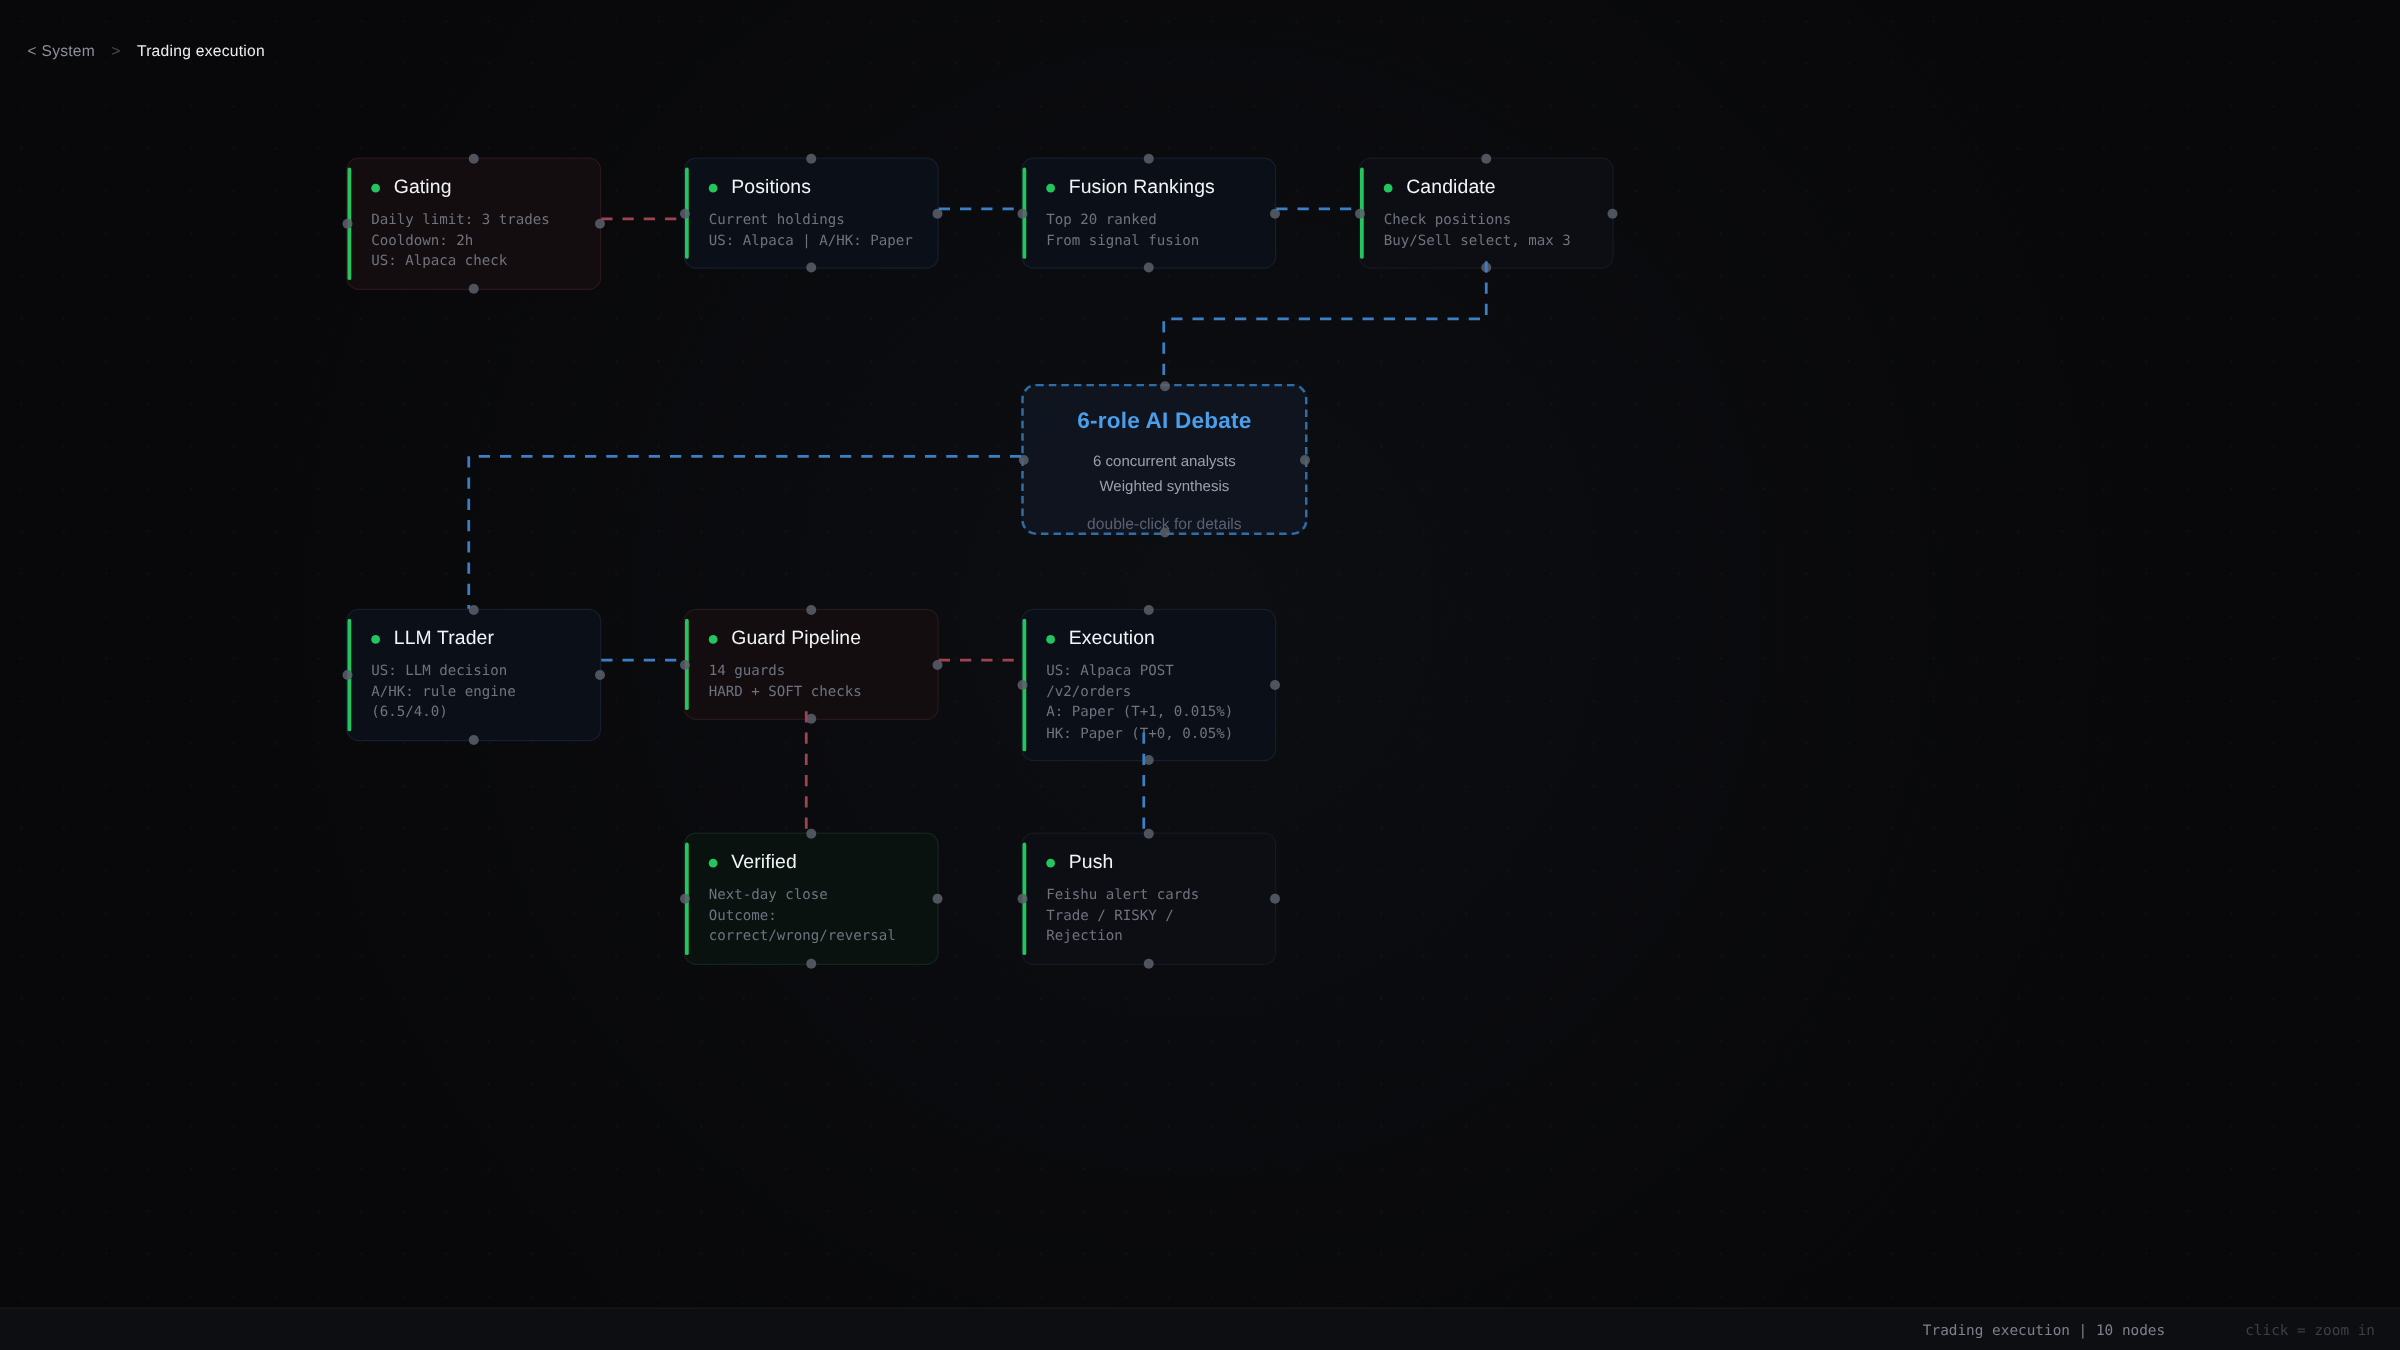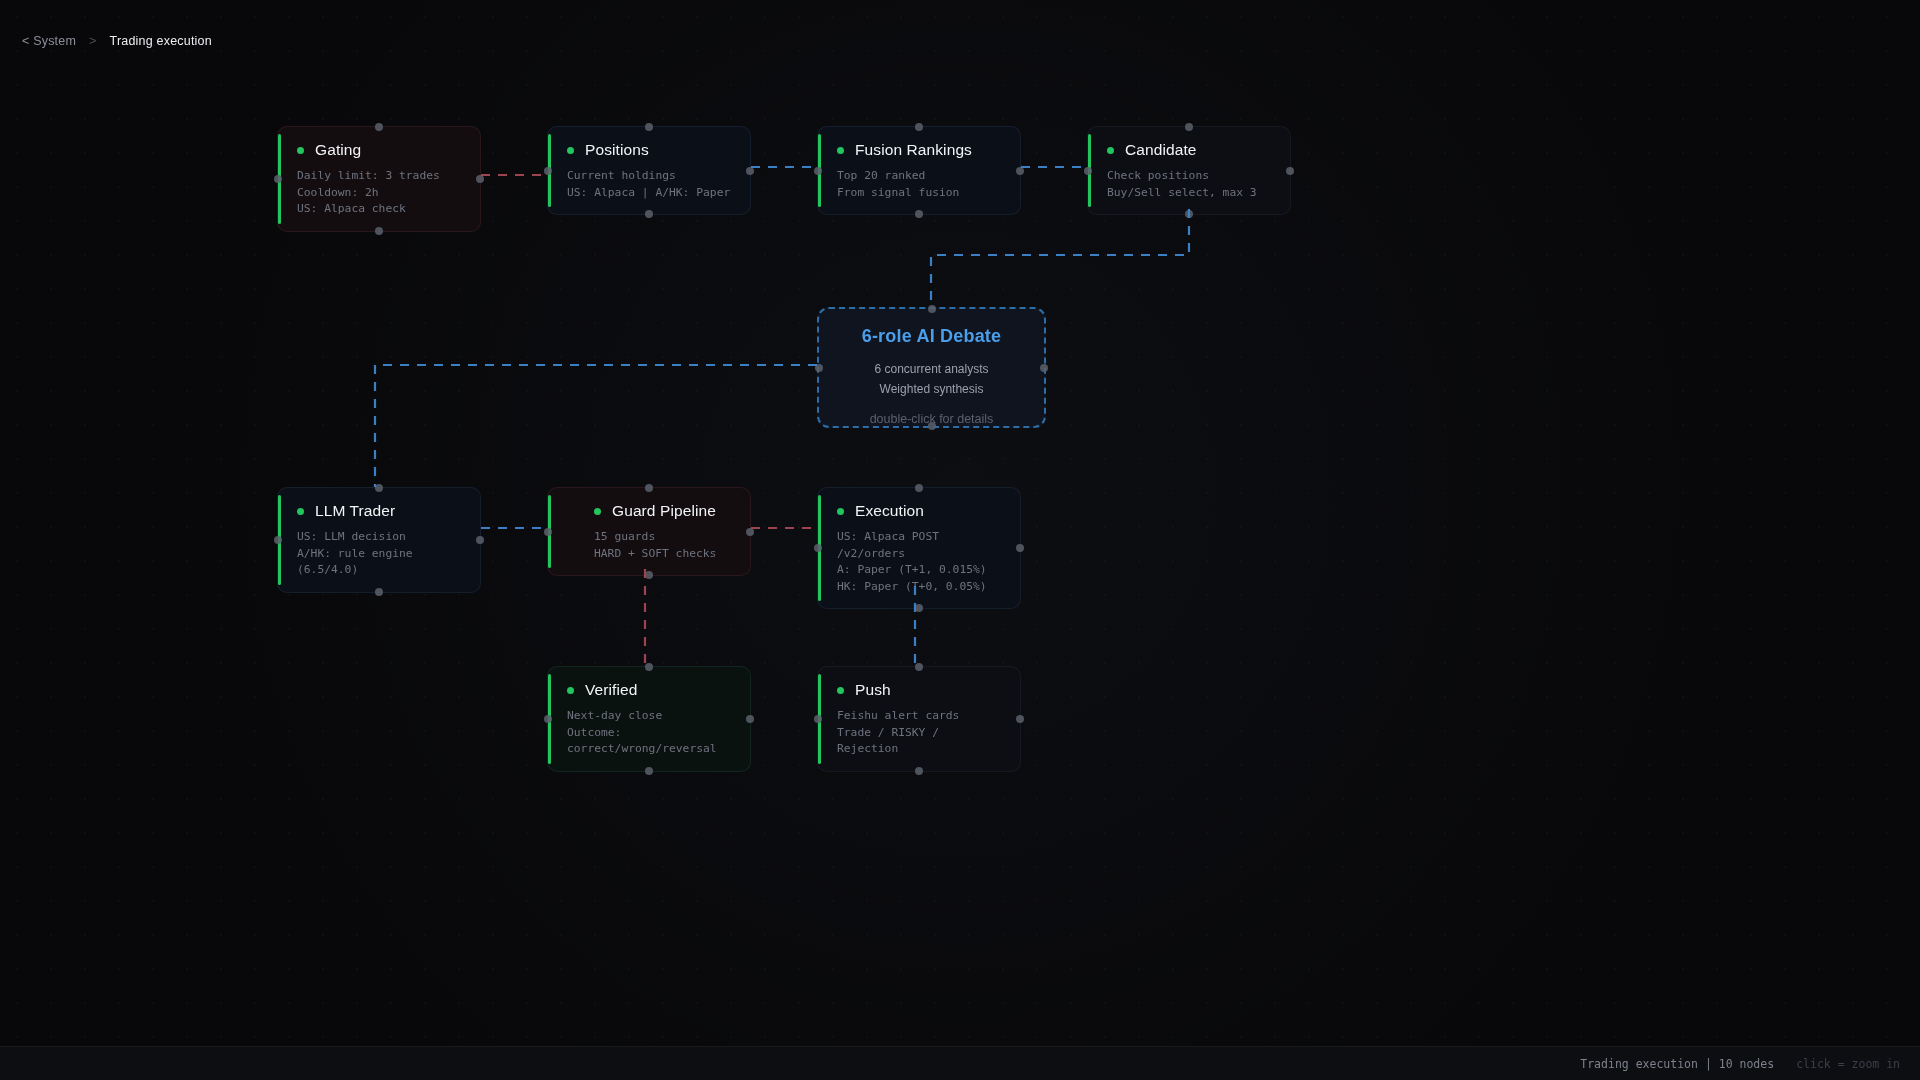--- a/index.html
+++ b/index.html
@@ -93,21 +93,21 @@
     line-height: 16.6px;
     color: #6e737f;
     white-space: pre-wrap;
   }
 
   
   .node.v-red    { background: #140d0f; border-color: rgba(190,90,90,0.13); }
   .node.v-blue   { background: #0b1018; border-color: rgba(90,130,190,0.13); }
   .node.v-dark   { background: #0c0e13; border-color: rgba(120,130,160,0.10); }
   .node.v-green  { background: #0a1210; border-color: rgba(80,170,130,0.13); }
-  .node.v-rose   { background: #130d10; border-color: rgba(190,90,110,0.13); padding-left: 27px; }
+  .node.v-rose   { background: #130d10; border-color: rgba(190,90,110,0.13); }
 
   
   .handle {
     position: absolute;
     width: 8px; height: 8px;
     border-radius: 50%;
     background: #5b606b;
     opacity: 0.85;
   }
   .handle.h-top    { top: -4px;    left: 50%; margin-left: -4px; }
@@ -153,20 +153,21 @@
     left: 0; bottom: 0;
     width: 1920px; height: 34px;
     background: #0d0e11;
     border-top: 1px solid rgba(255,255,255,0.05);
     display: flex; align-items: center; justify-content: flex-end;
     padding-right: 20px;
     box-sizing: border-box;
     font-family: "DejaVu Sans Mono", monospace;
     font-size: 11.5px;
     z-index: 40;
+    gap: 42px;
   }
   #footer .f-main { color: #7d818c; }
   #footer .f-hint { color: #3b3f49; margin-left: 22px; }
 </style>
 </head>
 <body>
 
 <div id="root">
   <div id="grid"></div>
 
@@ -263,21 +264,21 @@
         <div class="handle h-bottom"></div>
         <div class="handle h-left"></div>
         <div class="handle h-right"></div>
       </div>
       <div class="node v-rose" style="left: 547px; top: 487px; width: 204px; min-height: 82px;">
         <div class="accent" style="background: rgb(34, 197, 94);"></div>
         <div class="nodehead">
           <span class="statusdot" style="background: rgb(34, 197, 94);"></span>
           <span class="title">Guard Pipeline</span>
         </div>
-        <div class="body">15 guards
+        <div class="body">14 guards
 HARD + SOFT checks</div>
         <div class="handle h-top"></div>
         <div class="handle h-bottom"></div>
         <div class="handle h-left"></div>
         <div class="handle h-right"></div>
       </div>
       <div class="node v-blue" style="left: 817px; top: 487px; width: 204px; min-height: 99px;">
         <div class="accent" style="background: rgb(34, 197, 94);"></div>
         <div class="nodehead">
           <span class="statusdot" style="background: rgb(34, 197, 94);"></span>

